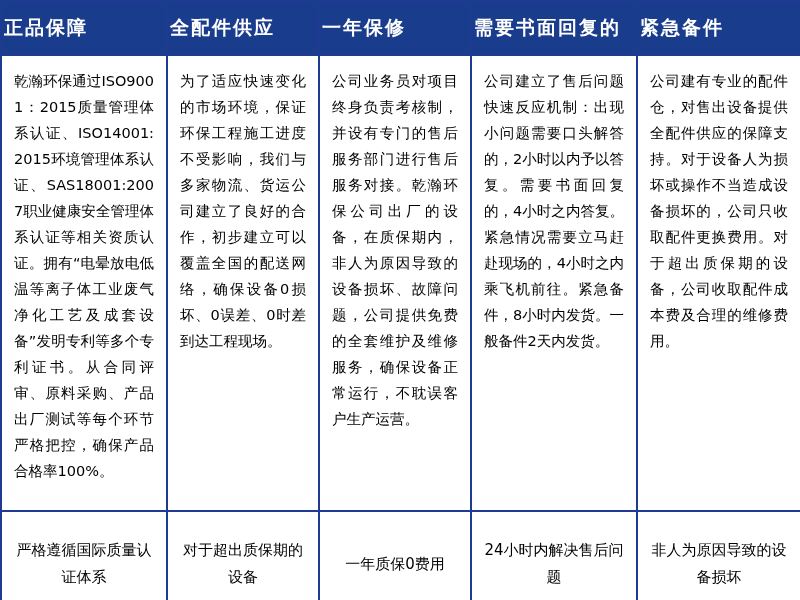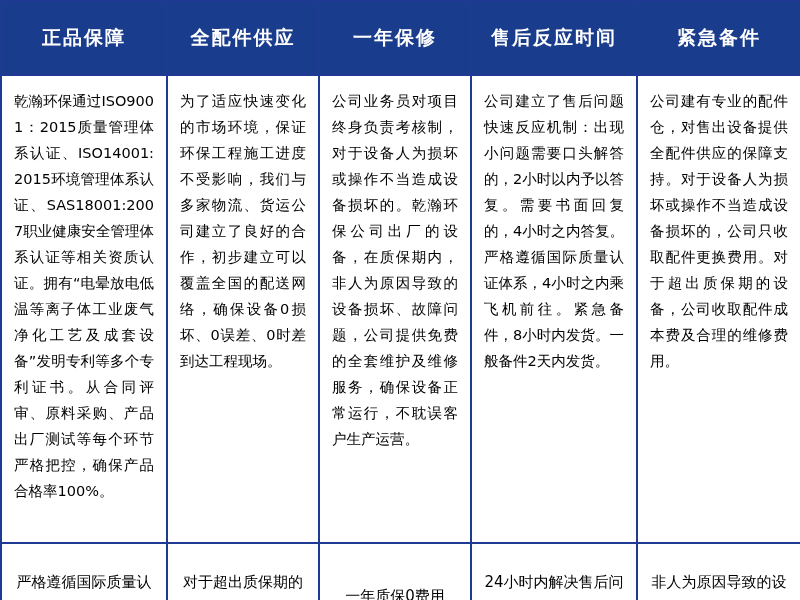--- a/index.html
+++ b/index.html
@@ -29,31 +29,30 @@
   table.grid td {
     border: 2px solid #1f3a93;
     vertical-align: top;
     padding: 0;
   }
   
   tr.header-row td {
     height: 48px;
     background: #1a3c8c;
     color: #ffffff;
-    text-align: center;
     vertical-align: middle;
     font-size: 19px;
     font-weight: bold;
     letter-spacing: 2px;
-    padding: 12px 2px;
+    padding: 2px 2px;
   }
   
   tr.body-row td {
     height: 430px;
-    padding: 12px 12px 24px 12px;
+    padding: 12px 12px 12px 12px;
     vertical-align: top;
   }
   .body-text {
     font-size: 14.5px;
     line-height: 26px;
     color: #000000;
     text-align: justify;
     word-break: break-all;
   }
   
@@ -85,35 +84,35 @@
         <col class="c1">
         <col class="c2">
         <col class="c3">
         <col class="c4">
     </colgroup>
     <tbody>
       <tr class="header-row">
         <td>正品保障</td>
         <td>全配件供应</td>
         <td>一年保修</td>
-        <td>售后反应时间</td>
+        <td>需要书面回复的</td>
         <td>紧急备件</td>
       </tr>
       <tr class="body-row">
         <td>
           <div class="body-text">乾瀚环保通过ISO9001：2015质量管理体系认证、ISO14001:2015环境管理体系认证、SAS18001:2007职业健康安全管理体系认证等相关资质认证。拥有“电晕放电低温等离子体工业废气净化工艺及成套设备”发明专利等多个专利证书。从合同评审、原料采购、产品出厂测试等每个环节严格把控，确保产品合格率100%。</div>
         </td>
         <td>
           <div class="body-text">为了适应快速变化的市场环境，保证环保工程施工进度不受影响，我们与多家物流、货运公司建立了良好的合作，初步建立可以覆盖全国的配送网络，确保设备0损坏、0误差、0时差到达工程现场。</div>
         </td>
         <td>
-          <div class="body-text">公司业务员对项目终身负责考核制，对于设备人为损坏或操作不当造成设备损坏的。乾瀚环保公司出厂的设备，在质保期内，非人为原因导致的设备损坏、故障问题，公司提供免费的全套维护及维修服务，确保设备正常运行，不耽误客户生产运营。</div>
+          <div class="body-text">公司业务员对项目终身负责考核制，并设有专门的售后服务部门进行售后服务对接。乾瀚环保公司出厂的设备，在质保期内，非人为原因导致的设备损坏、故障问题，公司提供免费的全套维护及维修服务，确保设备正常运行，不耽误客户生产运营。</div>
         </td>
         <td>
-          <div class="body-text">公司建立了售后问题快速反应机制：出现小问题需要口头解答的，2小时以内予以答复。需要书面回复的，4小时之内答复。严格遵循国际质量认证体系，4小时之内乘飞机前往。紧急备件，8小时内发货。一般备件2天内发货。</div>
+          <div class="body-text">公司建立了售后问题快速反应机制：出现小问题需要口头解答的，2小时以内予以答复。需要书面回复的，4小时之内答复。紧急情况需要立马赶赴现场的，4小时之内乘飞机前往。紧急备件，8小时内发货。一般备件2天内发货。</div>
         </td>
         <td>
           <div class="body-text">公司建有专业的配件仓，对售出设备提供全配件供应的保障支持。对于设备人为损坏或操作不当造成设备损坏的，公司只收取配件更换费用。对于超出质保期的设备，公司收取配件成本费及合理的维修费用。</div>
         </td>
       </tr>
       <tr class="footer-row">
         <td>
           <div class="footer-text">严格遵循国际质量认证体系</div>
         </td>
         <td>

